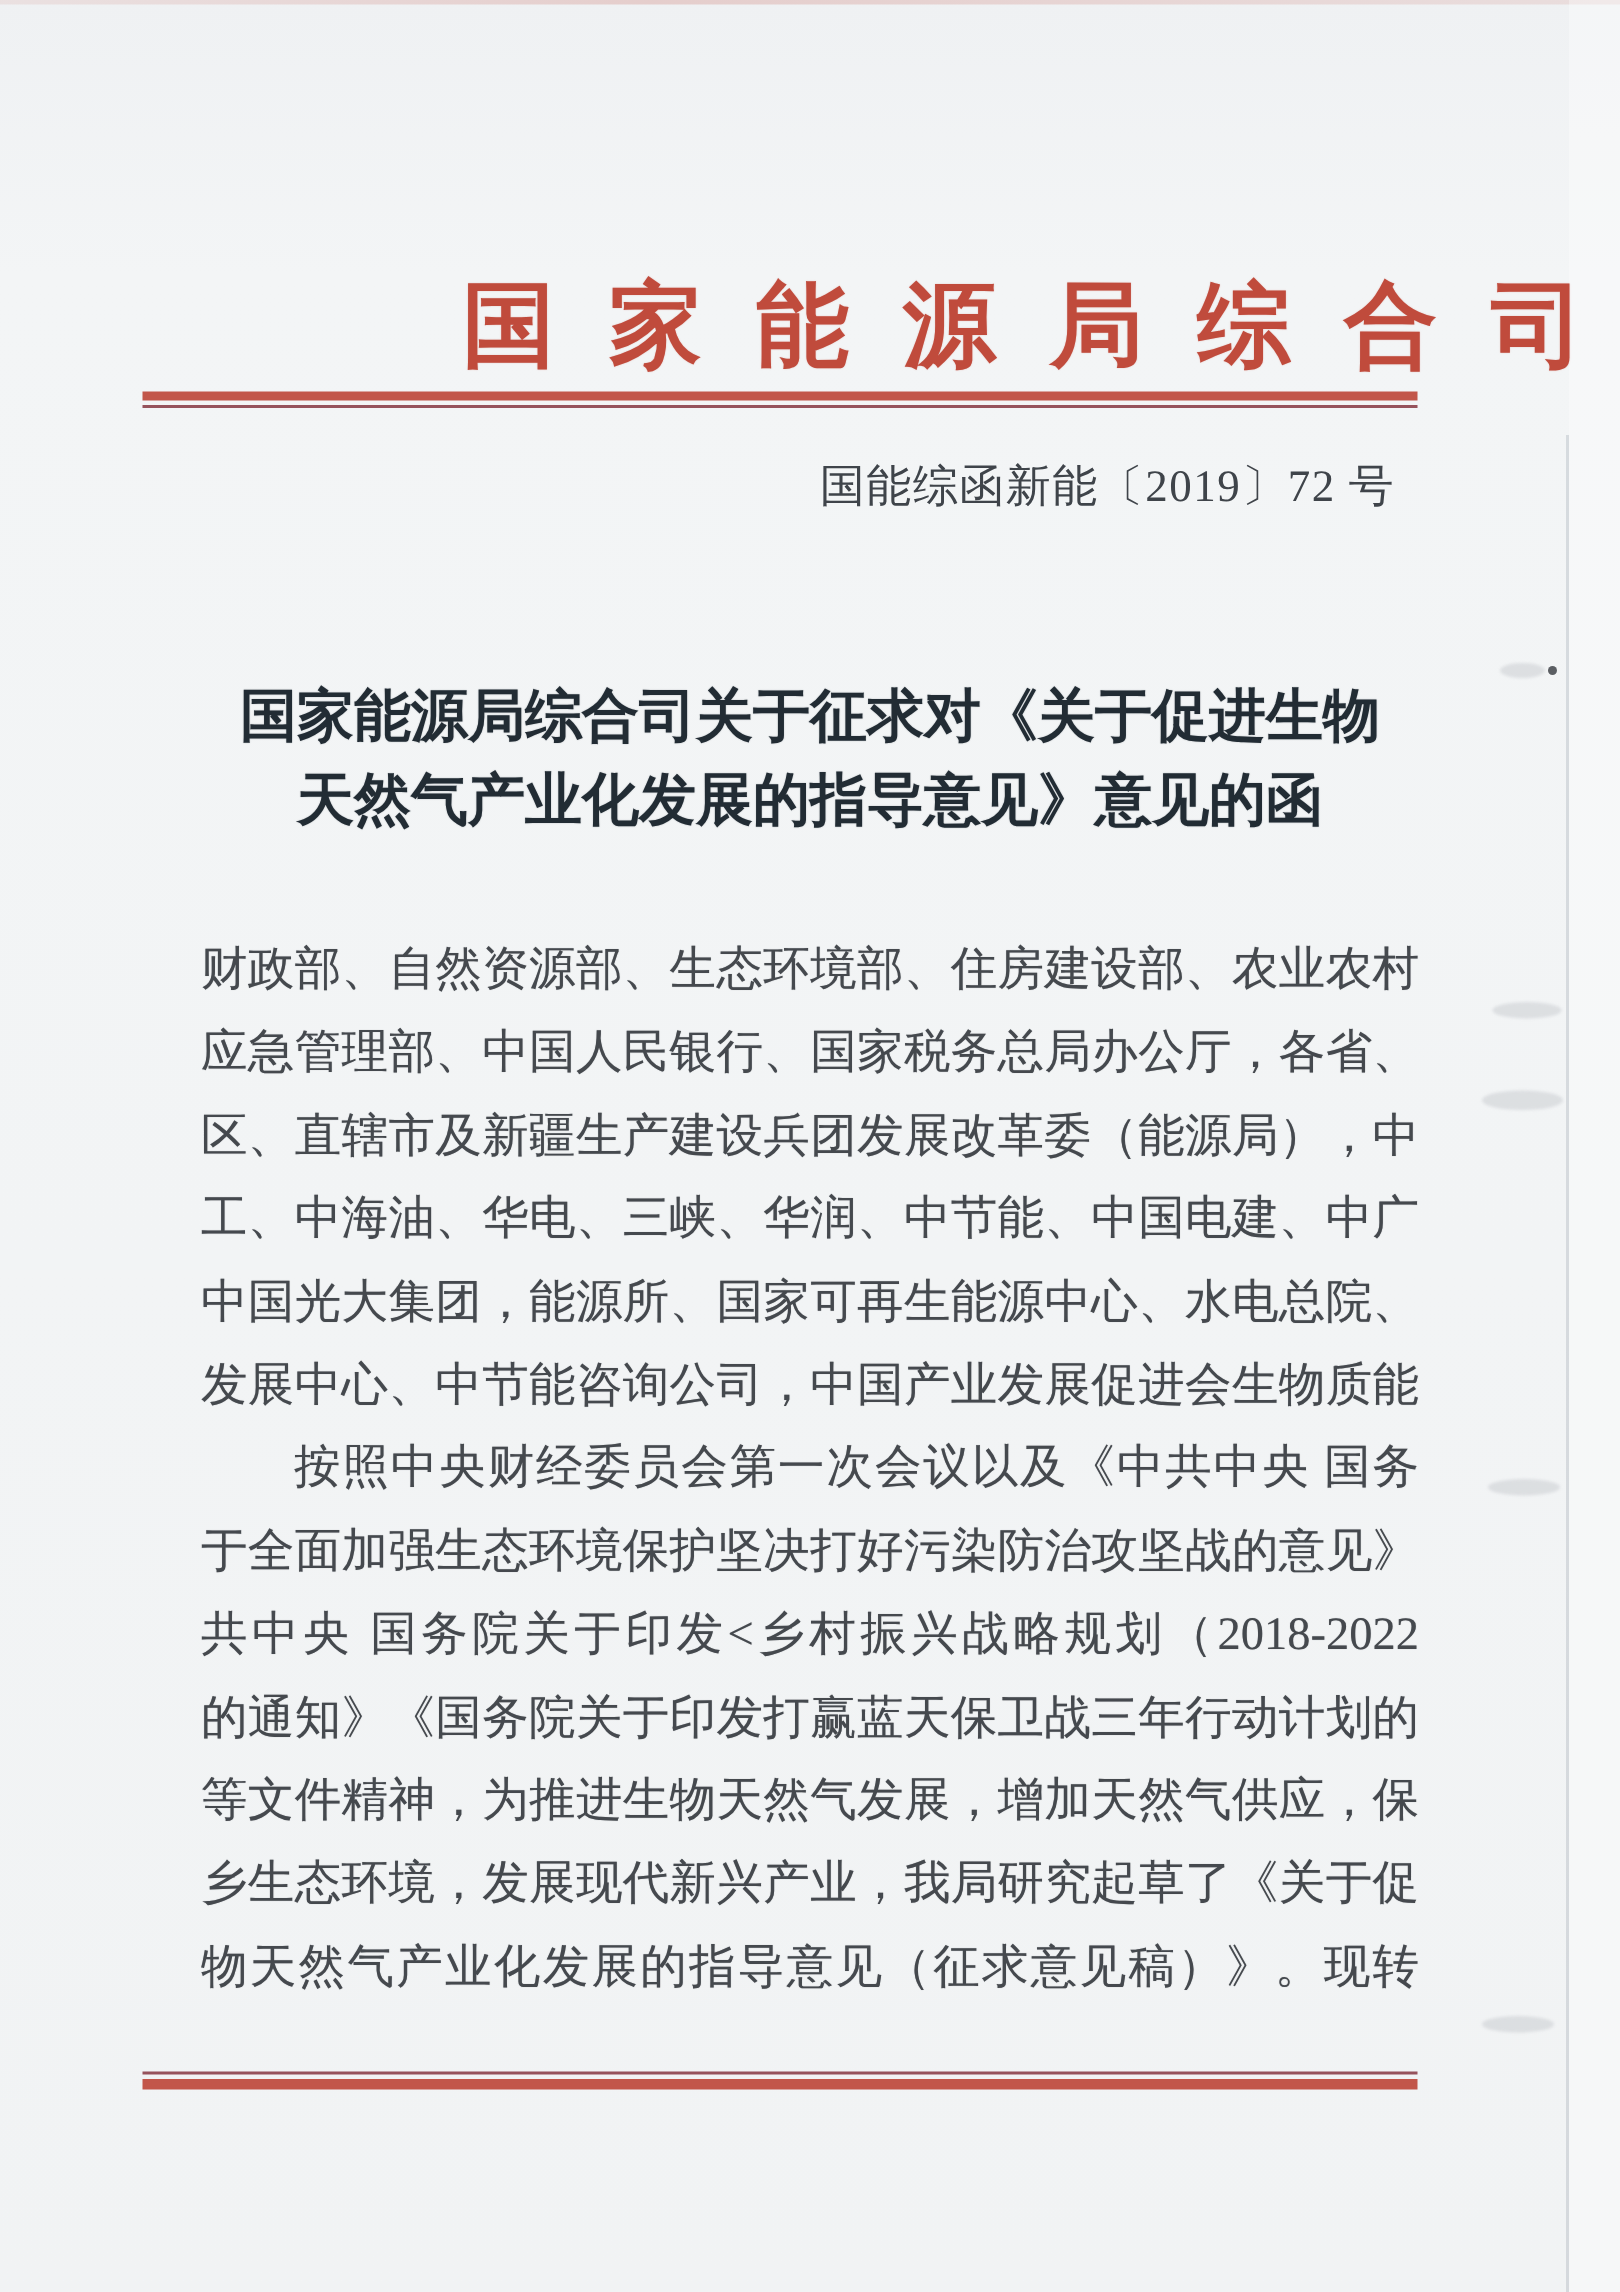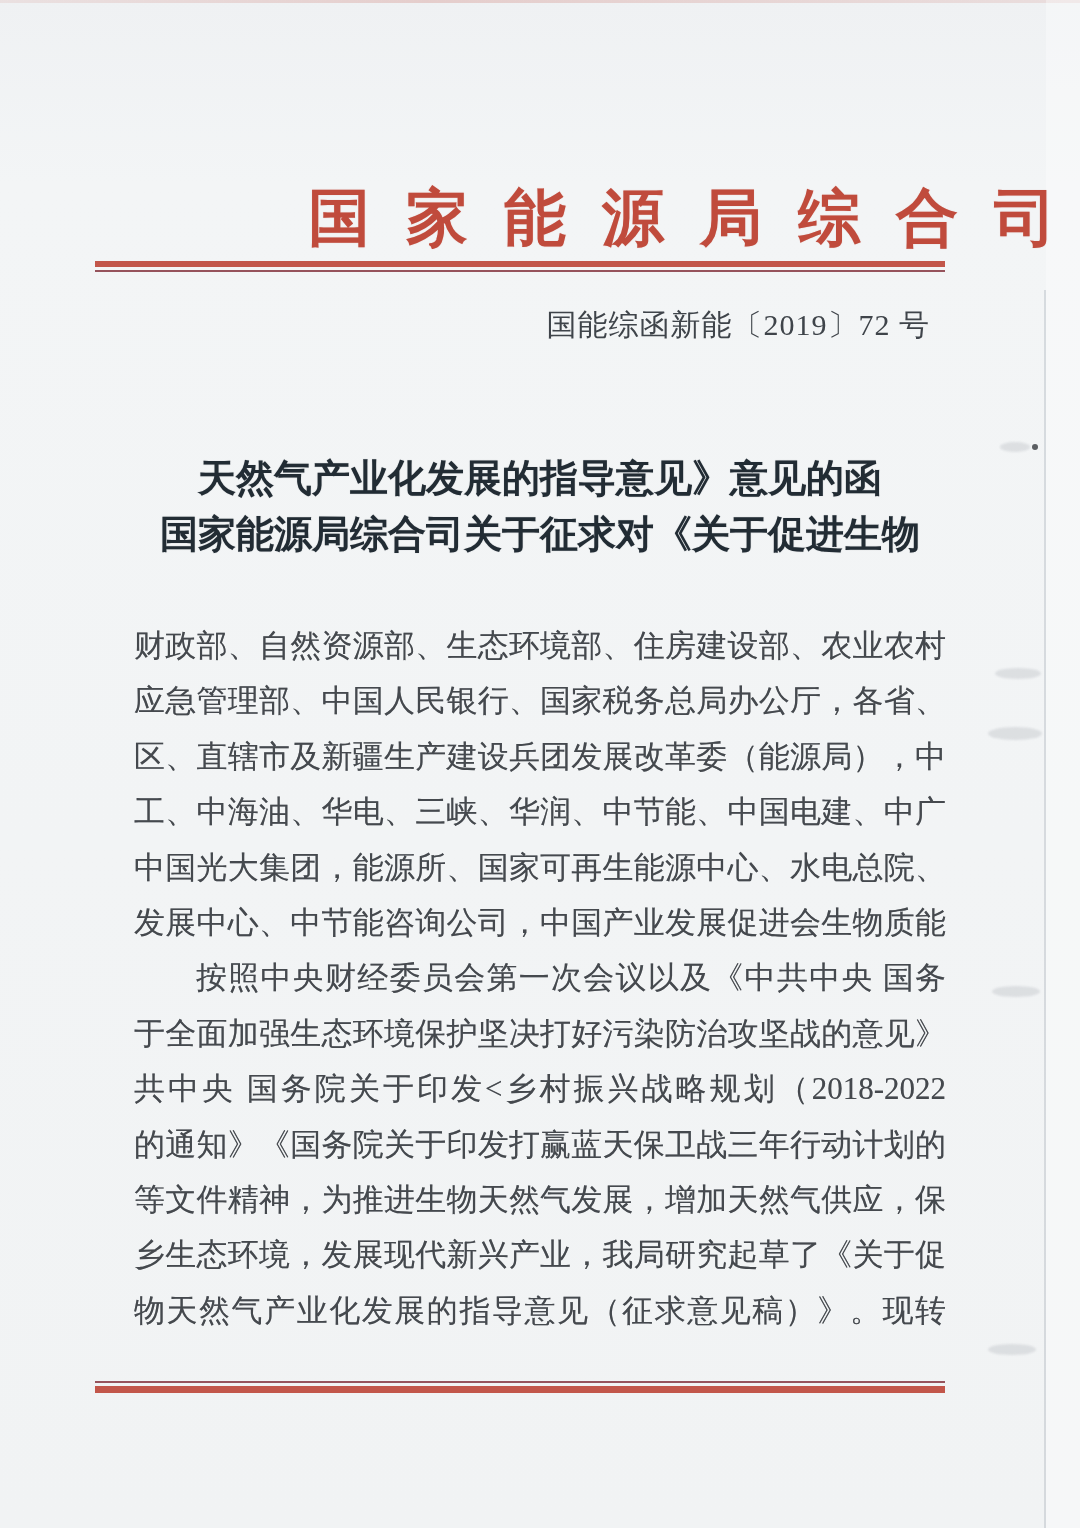--- a/index.html
+++ b/index.html
@@ -106,22 +106,22 @@
 
   <div class="header-rule">
     <div class="thick"></div>
     <div class="gap"></div>
     <div class="thin"></div>
   </div>
 
   <div class="doc-number">国能综函新能〔2019〕72 号</div>
 
   <div class="doc-title">
+    <div>国家能源局综合司关于征求对《关于促进生物</div>
     <div>天然气产业化发展的指导意见》意见的函</div>
-    <div>国家能源局综合司关于征求对《关于促进生物</div>
   </div>
 
   <div class="body-text">
     <div class="bline">财政部、自然资源部、生态环境部、住房建设部、农业农村部、</div>
     <div class="bline">应急管理部、中国人民银行、国家税务总局办公厅，各省、自治</div>
     <div class="bline">区、直辖市及新疆生产建设兵团发展改革委（能源局），中船重</div>
     <div class="bline">工、中海油、华电、三峡、华润、中节能、中国电建、中广核、</div>
     <div class="bline">中国光大集团，能源所、国家可再生能源中心、水电总院、环境</div>
     <div class="bline">发展中心、中节能咨询公司，中国产业发展促进会生物质能产业</div>
     <div class="bline indent">按照中央财经委员会第一次会议以及《中共中央 国务院关</div>

